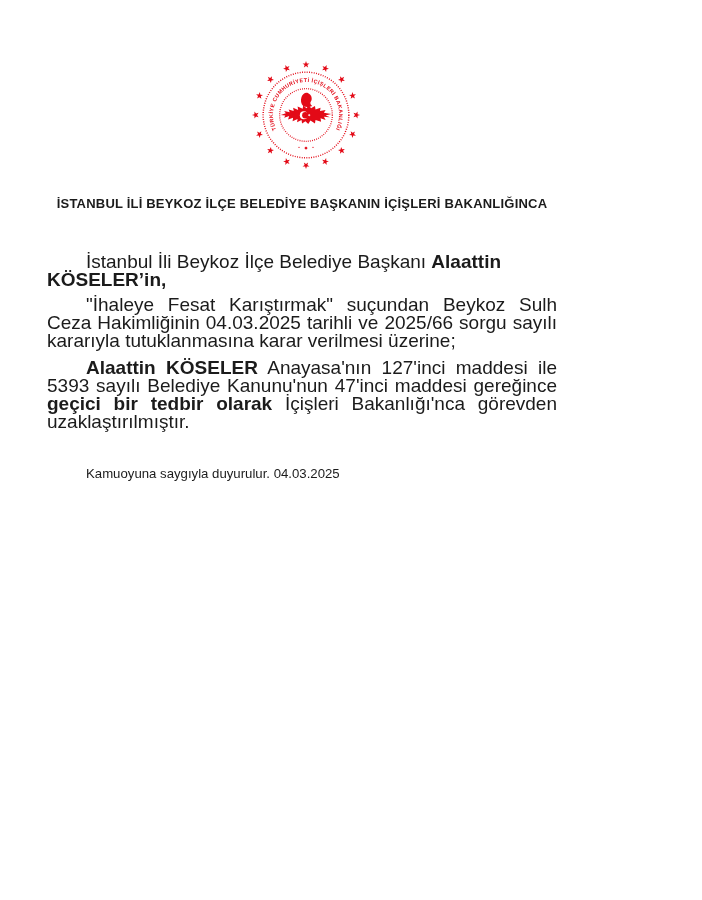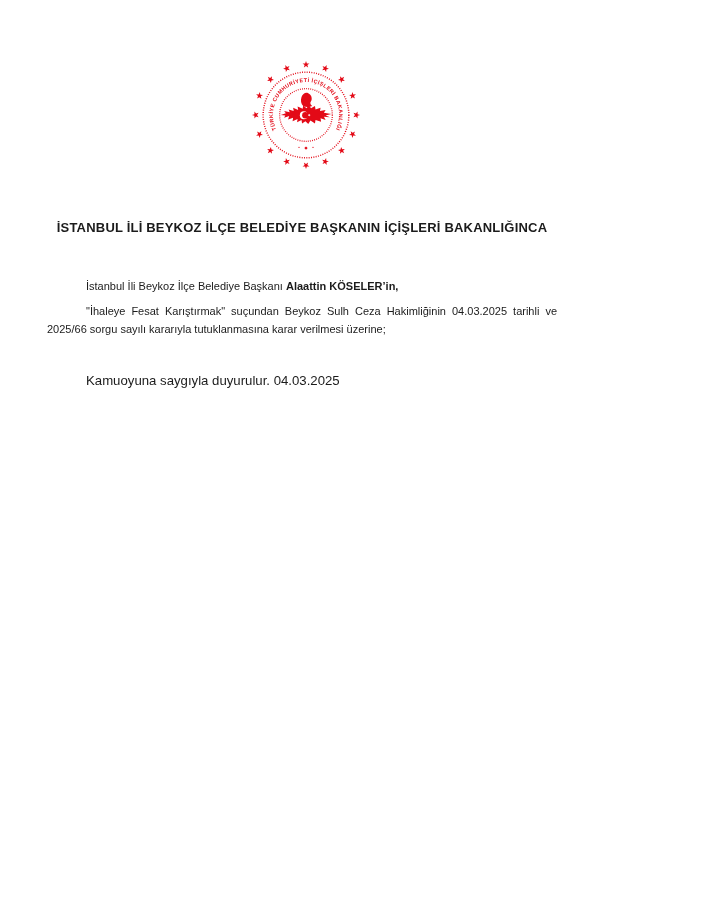--- a/index.html
+++ b/index.html
@@ -8,30 +8,30 @@
     width:702px; height:900px;
     font-family:"Liberation Sans", sans-serif;
     color:#1b1b1b;
     overflow:hidden;
   }
   .page { width:702px; height:900px; background:#ffffff; position:relative; }
   .content { margin-left:47px; width:510px; }
   .logo-wrap { padding-top:59px; text-align:center; }
   .logo-wrap svg { position:relative; left:4px; }
   .doc-title {
-    margin-top:40px;
+    margin-top:16px;
     font-weight:bold;
     font-size:13px;
     line-height:26px;
     text-align:center;
     letter-spacing:0.2px;
     white-space:nowrap;
   }
   .para {
-    font-size:11px;
+    font-size:19px;
     line-height:18px;
     text-indent:39px;
   }
   .p1 { margin-top:36px; }
   .p2 { margin-top:7px;  text-align:justify; }
   .p3 { margin-top:9px;  text-align:justify; }
   .closing {
     margin-top:34px;
     font-weight:normal;
     font-size:13.2px;
@@ -98,17 +98,18 @@
     </div>
 
     <div class="doc-title">
       <div>İSTANBUL İLİ BEYKOZ İLÇE BELEDİYE BAŞKANIN İÇİŞLERİ BAKANLIĞINCA</div>
     </div>
 
     <p class="para p1"><span>İstanbul İli Beykoz İlçe Belediye Başkanı </span><b>Alaattin KÖSELER’in,</b></p>
 
     <p class="para p2"><span>"İhaleye Fesat Karıştırmak" suçundan Beykoz Sulh Ceza Hakimliğinin 04.03.2025 tarihli ve 2025/66 sorgu sayılı kararıyla tutuklanmasına karar verilmesi üzerine;</span></p>
 
+    <p class="para p3"><b>Alaattin KÖSELER</b><span> Anayasa'nın 127'inci maddesi ile 5393 sayılı Belediye Kanunu'nun 47'inci maddesi gereğince </span><b>geçici bir tedbir olarak</b><span> İçişleri Bakanlığı'nca görevden uzaklaştırılmıştır.</span></p>
 
     <p class="closing">Kamuoyuna saygıyla duyurulur. 04.03.2025</p>
 
   </div>
 </div>
 
 </body></html>

